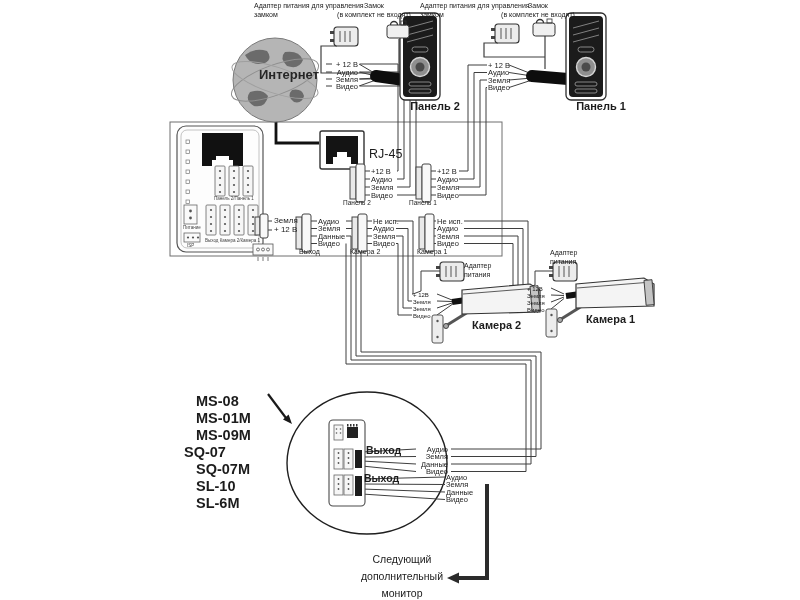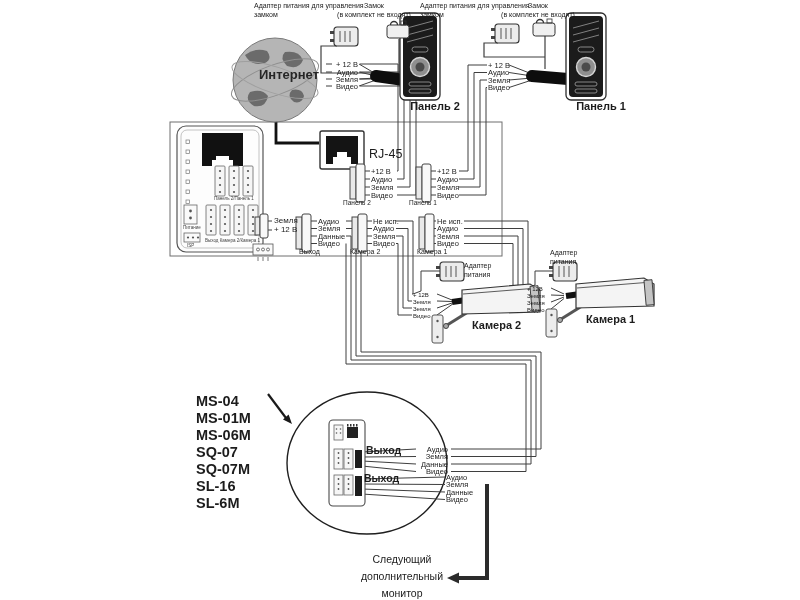--- a/index.html
+++ b/index.html
@@ -327,26 +327,26 @@
 <div class="lbl f6" style="left:413px;top:305.5px;">Земля</div>
 <div class="lbl f6" style="left:413px;top:312.5px;">Видео</div>
 <div class="lbl f6" style="left:527px;top:285.5px;">+ 12В</div>
 <div class="lbl f6" style="left:527px;top:292.5px;">Земля</div>
 <div class="lbl f6" style="left:527px;top:299.5px;">Земля</div>
 <div class="lbl f6" style="left:527px;top:306.5px;">Видео</div>
 
 <div class="lbl f11 b" style="left:472px;top:320px;">Камера 2</div>
 <div class="lbl f11 b" style="left:586px;top:314px;">Камера 1</div>
 
-<div class="lbl f14 b" style="left:196px;top:394px;">MS-04</div>
+<div class="lbl f14 b" style="left:196px;top:394px;">MS-08</div>
 <div class="lbl f14 b" style="left:196px;top:411px;">MS-01M</div>
-<div class="lbl f14 b" style="left:196px;top:428px;">MS-06M</div>
-<div class="lbl f14 b" style="left:196px;top:445px;">SQ-07</div>
+<div class="lbl f14 b" style="left:196px;top:428px;">MS-09M</div>
+<div class="lbl f14 b" style="left:184px;top:445px;">SQ-07</div>
 <div class="lbl f14 b" style="left:196px;top:462px;">SQ-07M</div>
-<div class="lbl f14 b" style="left:196px;top:479px;">SL-16</div>
+<div class="lbl f14 b" style="left:196px;top:479px;">SL-10</div>
 <div class="lbl f14 b" style="left:196px;top:496px;">SL-6M</div>
 
 <div class="lbl f10 b" style="left:366px;top:445px;">Выход</div>
 <div class="lbl f10 b" style="left:364px;top:473px;">Выход</div>
 <div class="lbl f75 ra" style="left:414px;top:445.5px;width:34px;">Аудио</div>
 <div class="lbl f75 ra" style="left:414px;top:453px;width:34px;">Земля</div>
 <div class="lbl f75 ra" style="left:414px;top:460.5px;width:34px;">Данные</div>
 <div class="lbl f75 ra" style="left:414px;top:468px;width:34px;">Видео</div>
 <div class="lbl f75" style="left:446px;top:473.5px;">Аудио</div>
 <div class="lbl f75" style="left:446px;top:481px;">Земля</div>

